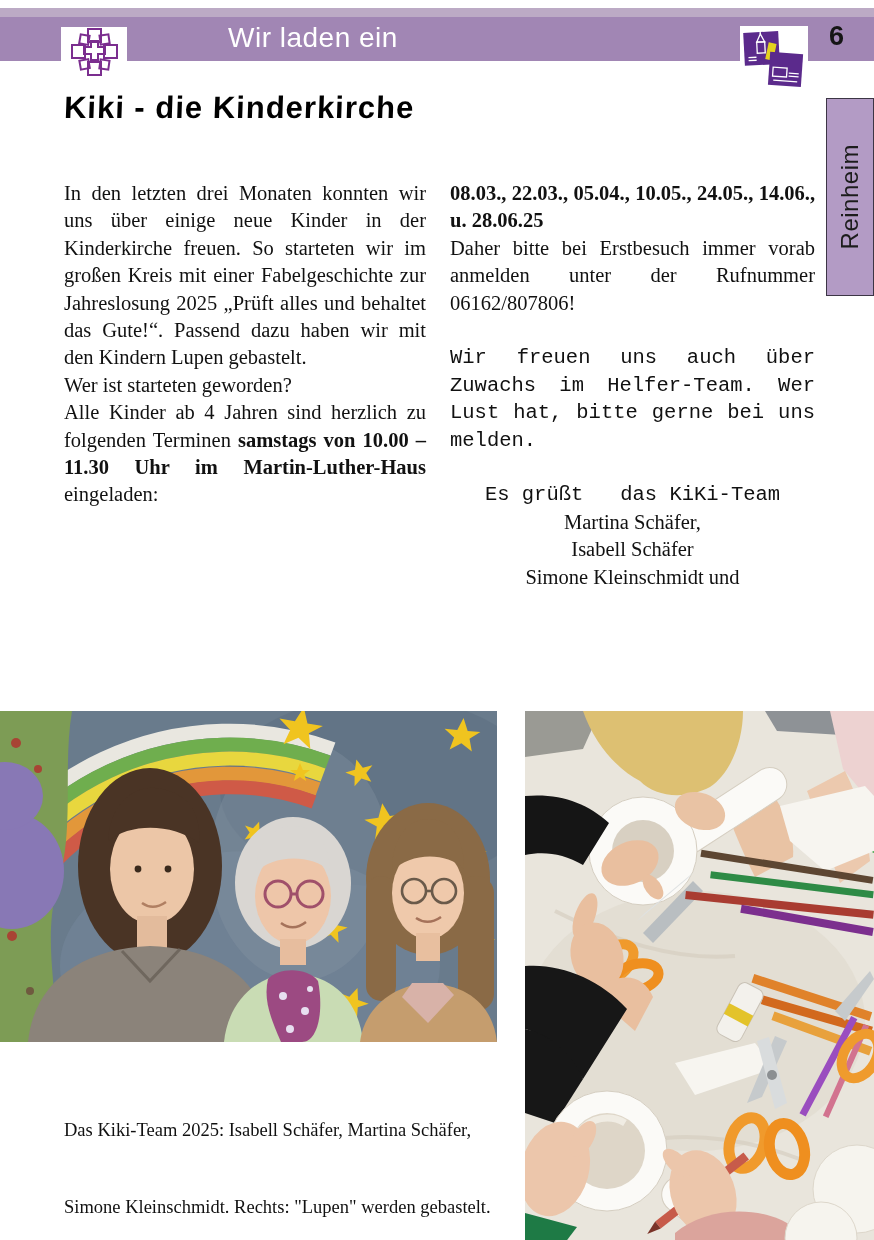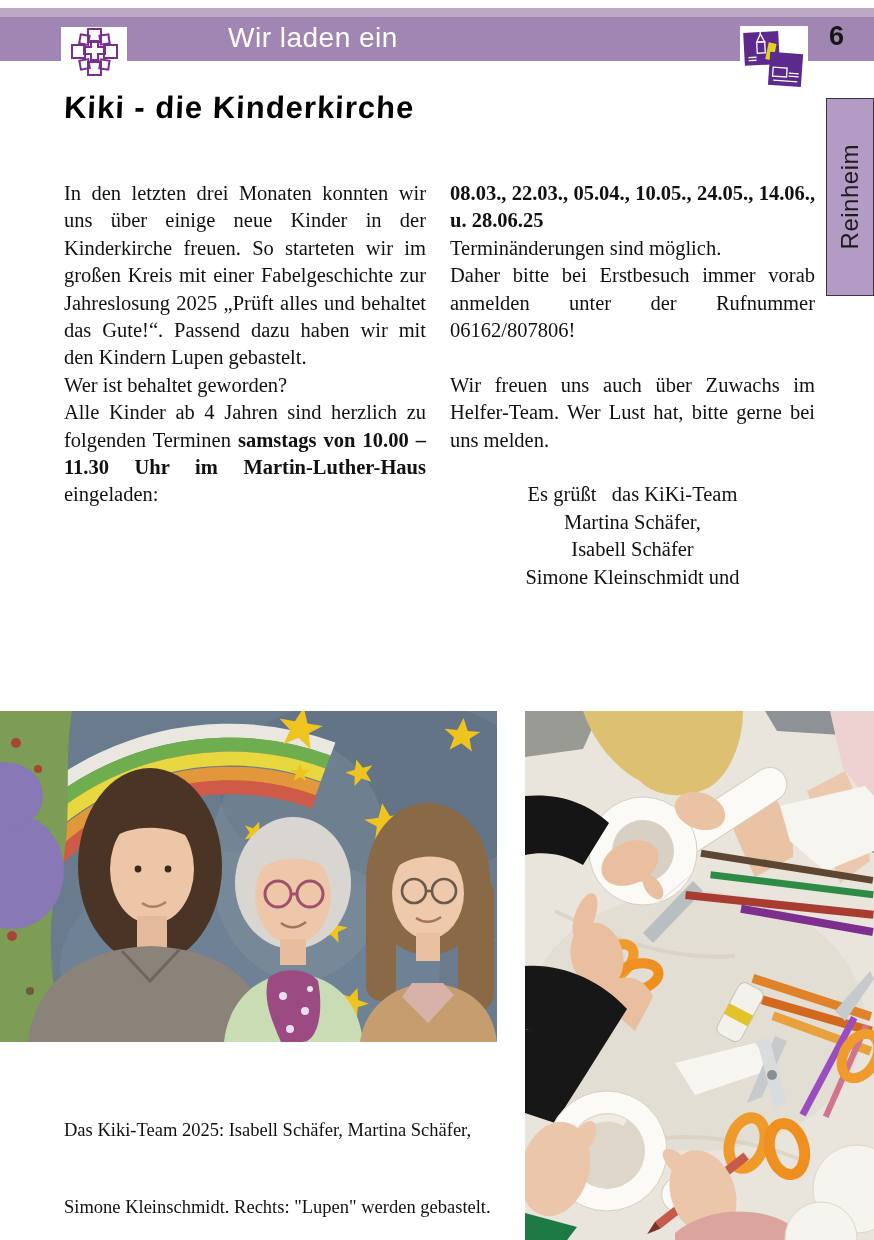--- a/index.html
+++ b/index.html
@@ -61,21 +61,21 @@
   }
   .col {
     position: absolute; top: 172px;
     font-size: 20.5px; line-height: 27.4px; text-align: justify;
     hyphens: auto; -webkit-hyphens: auto;
   }
   .col-left  { left: 64px;  width: 362px; }
   .col-right { left: 450px; width: 365px; }
   .col p { margin: 0; }
   .bold { font-weight: 700; }
-  .gap-top { margin-top: 27.4px !important; }
+  .gap-top { margin-top: 27.4px !important; font-family: Liberation Mono, monospace; }
   .signoff { text-align: center; white-space: pre-wrap; }
   
   .photo-left {
     position: absolute; left: 0; top: 703px; width: 497px; height: 331px;
   }
   .photo-right {
     position: absolute; left: 525px; top: 703px; width: 349px; height: 537px;
   }
   .photo-left svg, .photo-right svg, .logo-box svg, .corner-box svg {
     display: block; width: 100%; height: 100%;
@@ -141,27 +141,26 @@
   <div class="page-number">6</div>
 
   <div class="side-tab">
     <span>Reinheim</span>
   </div>
 
   <div class="article-title">Kiki - die Kinderkirche</div>
 
   <div class="col col-left">
     <p>In den letzten drei Monaten konnten wir uns über einige neue Kinder in der Kinderkirche freuen. So starteten wir im großen Kreis mit einer Fabelgeschichte zur Jahreslosung 2025 „Prüft alles und behaltet das Gute!“. Passend dazu haben wir mit den Kindern Lupen gebastelt.</p>
-    <p>Wer ist behaltet geworden?</p>
+    <p>Wer ist starteten geworden?</p>
     <p><span>Alle Kinder ab 4 Jahren sind herzlich zu folgenden Terminen </span><span class="bold">samstags von 10.00 – 11.30 Uhr im Martin-Luther-Haus</span><span> eingeladen:</span></p>
   </div>
 
   <div class="col col-right">
     <p class="bold">08.03., 22.03., 05.04., 10.05., 24.05., 14.06., u. 28.06.25</p>
-    <p>Terminänderungen sind möglich.</p>
     <p>Daher bitte bei Erstbesuch immer vorab anmelden unter der Rufnummer 06162/807806!</p>
     <p class="gap-top">Wir freuen uns auch über Zuwachs im Helfer-Team. Wer Lust hat, bitte gerne bei uns melden.</p>
     <p class="gap-top signoff">Es grüßt   das KiKi-Team</p>
     <p class="signoff">Martina Schäfer,</p>
     <p class="signoff">Isabell Schäfer</p>
     <p class="signoff">Simone Kleinschmidt und</p>
   </div>
 
   <div class="photo-left">
     <svg viewBox="0 0 497 331" preserveAspectRatio="none">

